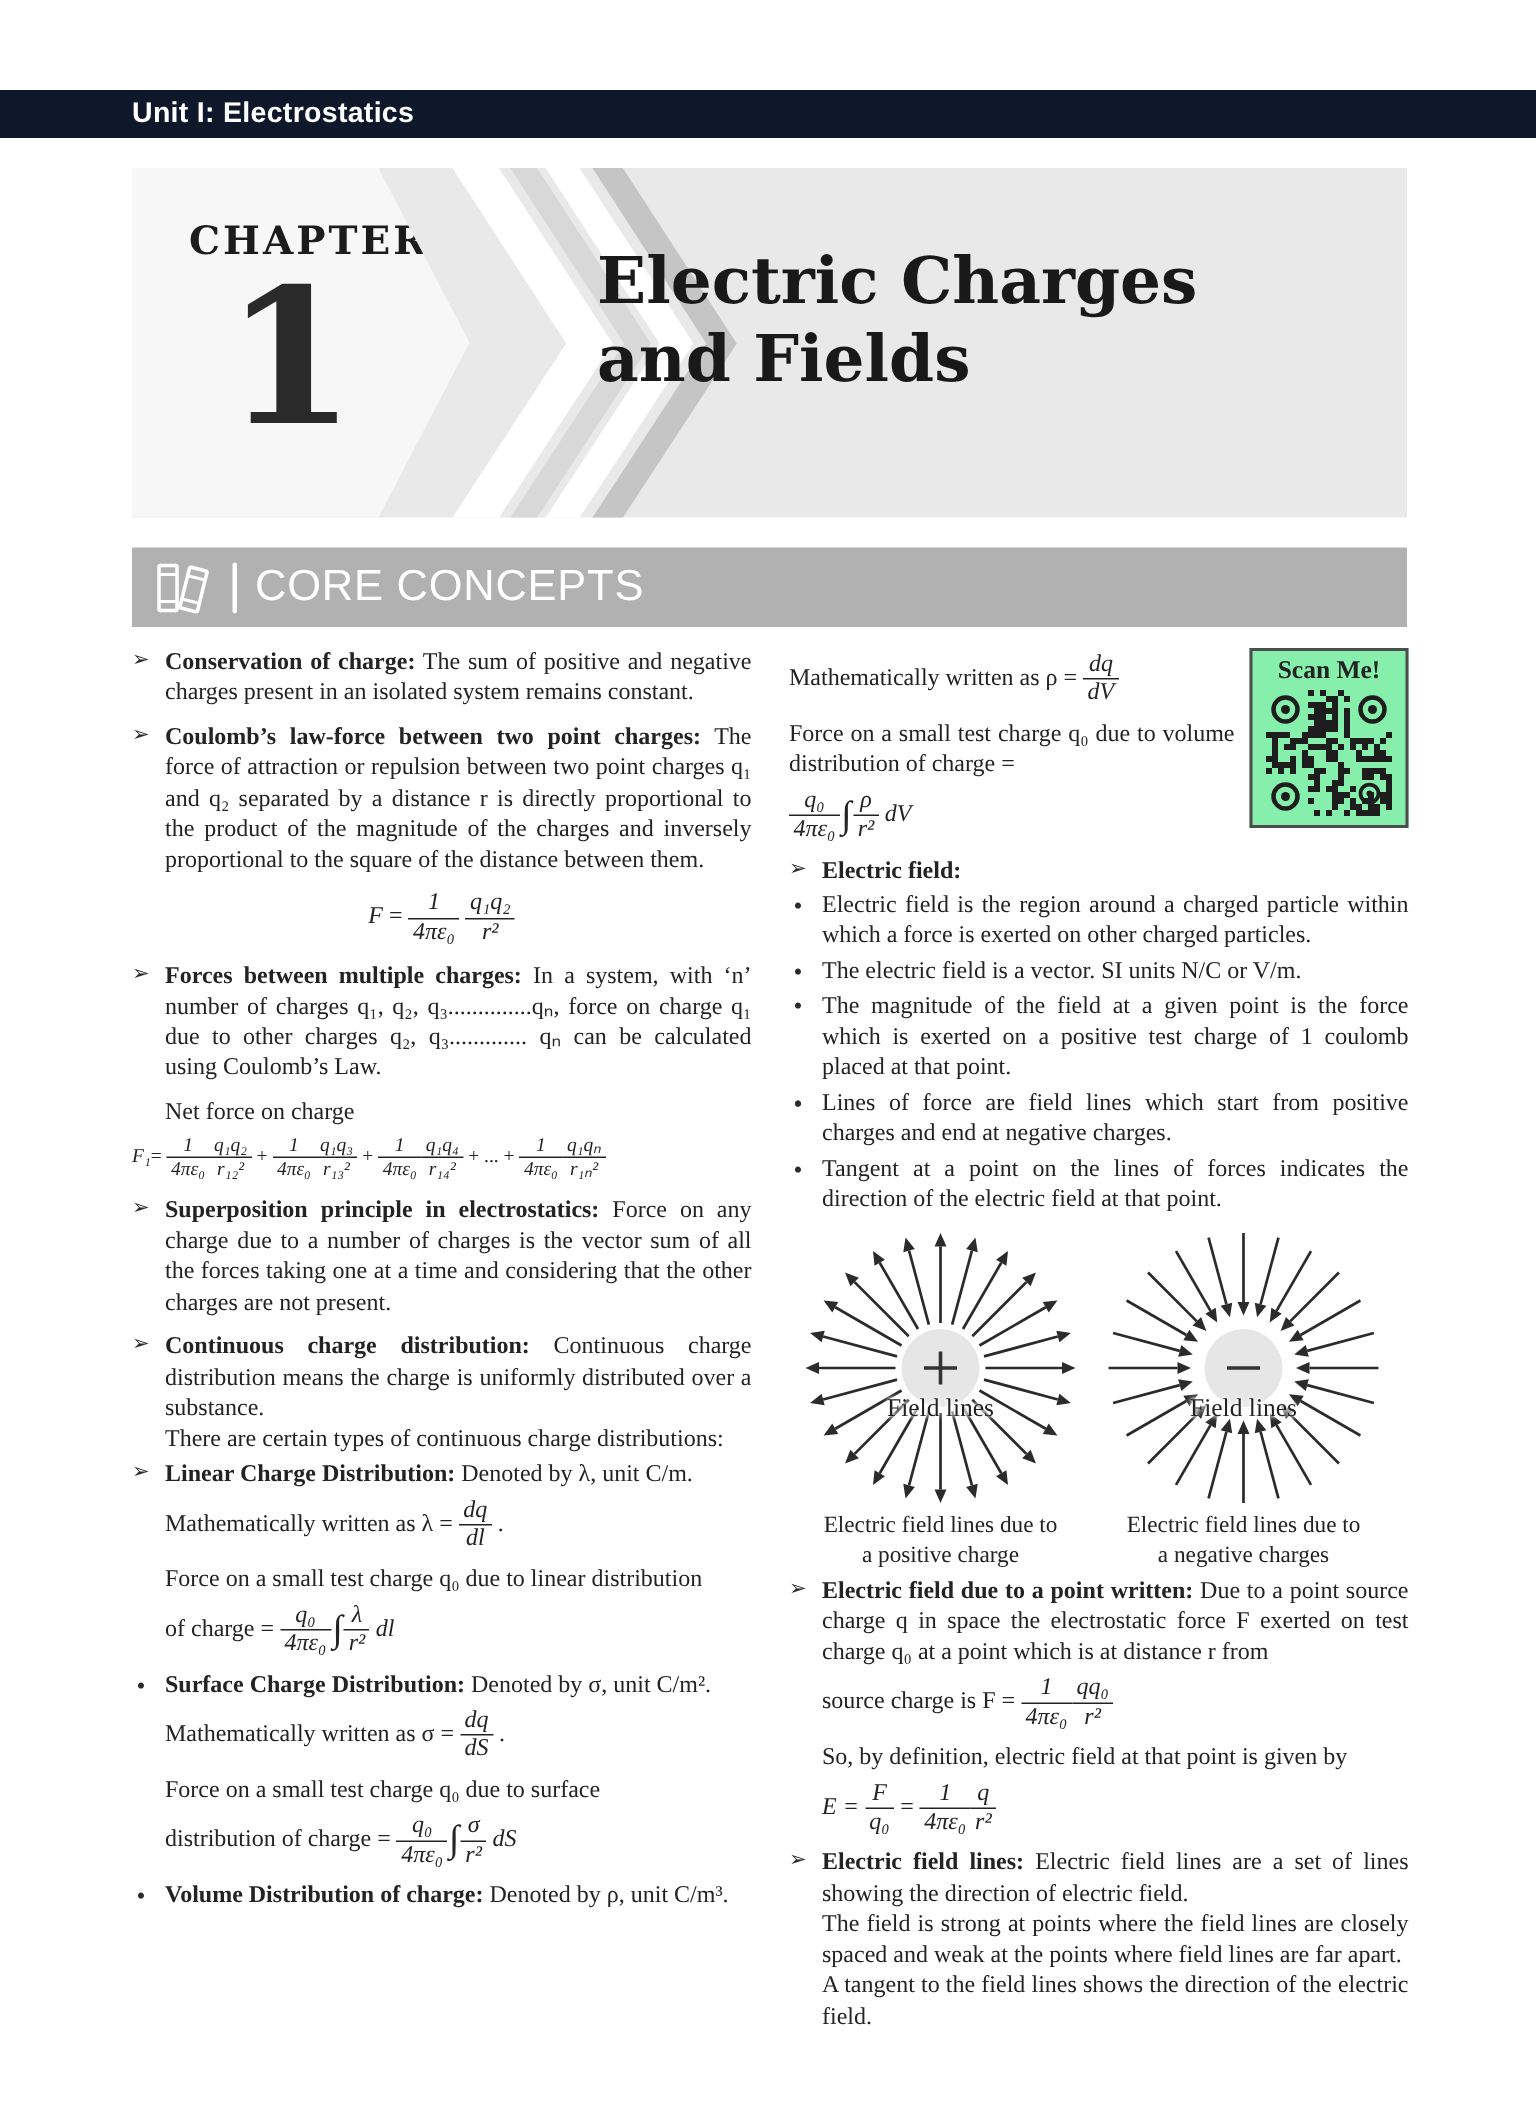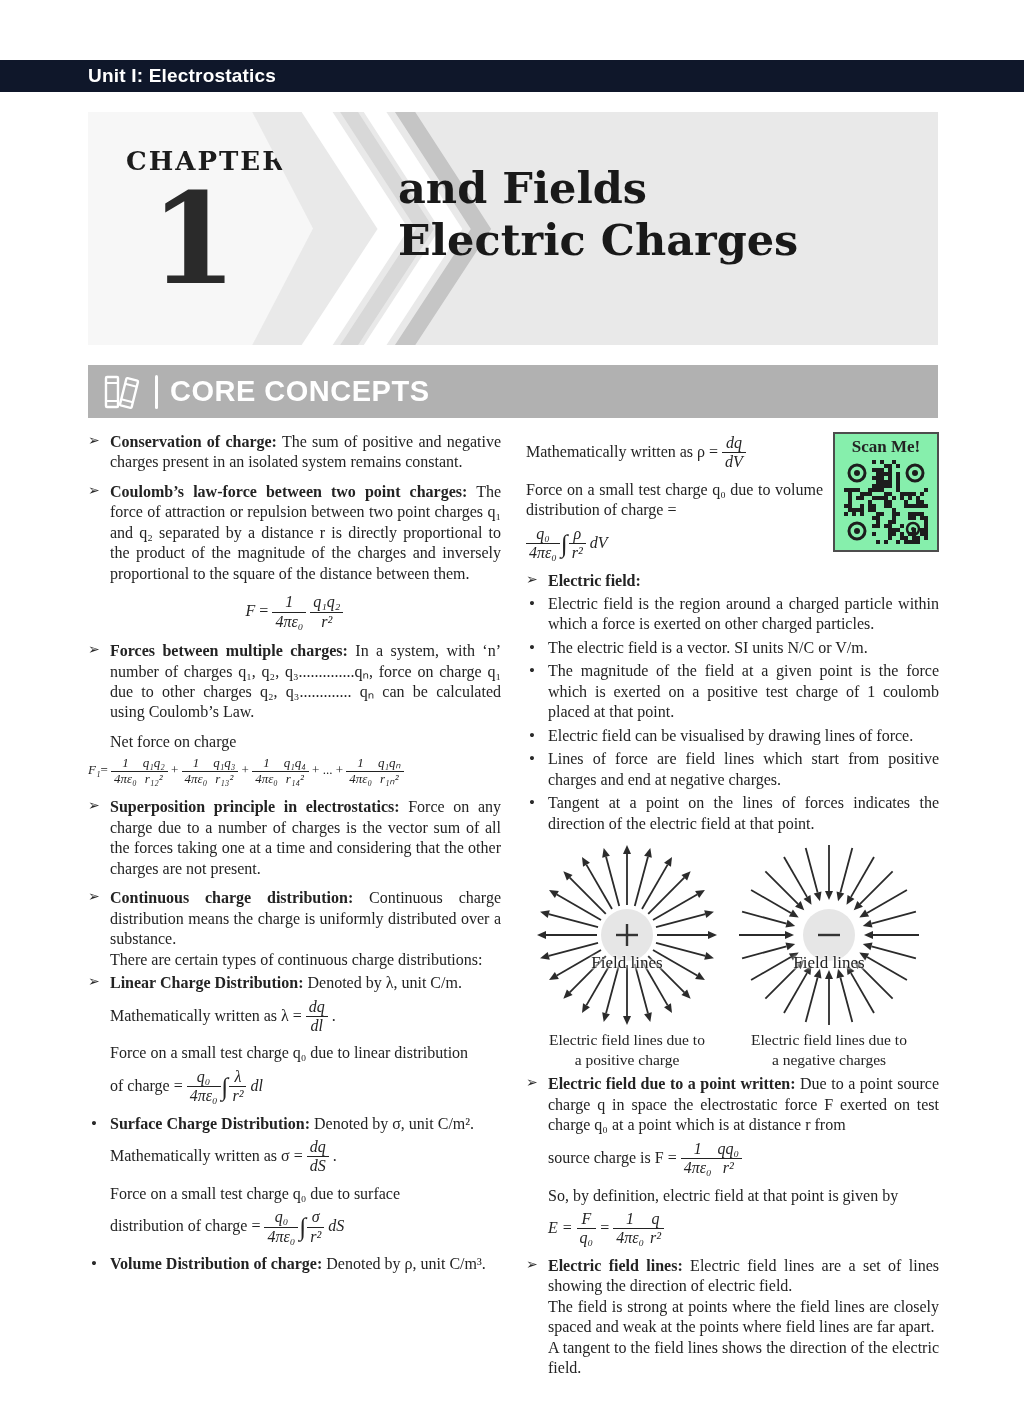--- a/index.html
+++ b/index.html
@@ -33,21 +33,21 @@
     font-size:43px;line-height:1.22;color:#191919;z-index:3;
   }
   
   .corebar{
     position:absolute;top:365px;left:88px;width:850px;height:53px;background:#b1b1b1;
     display:flex;align-items:center;
   }
   .books{margin-left:13px;}
   .sep{width:3px;height:34px;background:#fff;margin:0 12px;border-radius:2px;}
   .coretitle{
-    font-family:"Liberation Sans",sans-serif;font-weight:700;font-size:29px;color:#fff;
+    font-family:"Liberation Sans",sans-serif;font-weight:400;font-size:29px;color:#fff;
     letter-spacing:.5px;
   }
   
   .content{position:absolute;top:432px;left:88px;width:852px;display:flex;gap:25px;}
   .col{width:413px;font-size:16px;line-height:1.28;text-align:justify;color:#232323;}
   .item{position:relative;padding-left:22px;margin-bottom:9px;}
   .item.tight{margin-bottom:3px;}
   .marker{position:absolute;left:0;top:0px;font-size:14px;color:#2b2b2b;}
   .marker.dot{font-size:17px;top:-1px;left:3px;}
   .lead{font-weight:bold;}
@@ -89,22 +89,22 @@
     <polyline points="70,-14 155,117 70,247" fill="none" stroke="#ffffff" stroke-width="26"></polyline>
     <polyline points="102,-14 187,117 102,247" fill="none" stroke="#d8d8d8" stroke-width="15"></polyline>
     <polyline points="128,-14 213,117 128,247" fill="none" stroke="#ffffff" stroke-width="19"></polyline>
     <polyline points="158,-14 243,117 158,247" fill="none" stroke="#c5c5c5" stroke-width="17"></polyline>
   </svg>
   <div class="chapblock">
     <div class="chapter-label">CHAPTER</div>
     <div class="chapter-num">1</div>
   </div>
   <div class="banner-title">
+    <div>Electric Charges</div>
     <div>and Fields</div>
-    <div>Electric Charges</div>
   </div>
 </div>
 
 <div class="corebar">
   <svg class="books" width="42" height="44" viewBox="0 0 42 44">
     <rect x="5" y="7" width="12" height="30" rx="1" fill="none" stroke="#fff" stroke-width="2.4"></rect>
     <line x1="5" y1="13" x2="17" y2="13" stroke="#fff" stroke-width="2"></line>
     <line x1="5" y1="31" x2="17" y2="31" stroke="#fff" stroke-width="2"></line>
     <g transform="rotate(14 28 23)">
       <rect x="22" y="9" width="12" height="28" rx="1" fill="none" stroke="#fff" stroke-width="2.4"></rect>
@@ -367,21 +367,21 @@
       <span class="frac"><span class="fn">q₀</span><span class="fd">4πε₀</span></span><span class="int">∫</span><span class="frac"><span class="fn">ρ</span><span class="fd">r²</span></span>
       <span class="var">dV</span>
     </div>
 
     <div class="item tight" style="clear:both;">
       <span class="marker">➢</span><span class="lead">Electric field:</span>
     </div>
     <div class="item tight"><span class="marker dot">•</span><span>Electric field is the region around a charged particle within which a force is exerted on other charged particles.</span></div>
     <div class="item tight"><span class="marker dot">•</span><span>The electric field is a vector. SI units N/C or V/m.</span></div>
     <div class="item tight"><span class="marker dot">•</span><span>The magnitude of the field at a given point is the force which is exerted on a positive test charge of 1 coulomb placed at that point.</span></div>
-    <div class="item tight"><span class="marker dot">•</span><span>Electric field can be visualised by drawing lines of force.</span></div>
+    <div class="item tight"><span class="marker dot">•</span></div>
     <div class="item tight"><span class="marker dot">•</span><span>Lines of force are field lines which start from positive charges and end at negative charges.</span></div>
     <div class="item tight"><span class="marker dot">•</span><span>Tangent at a point on the lines of forces indicates the direction of the electric field at that point.</span></div>
 
     <div class="figrow">
       <figure class="fig">
         <div class="diagwrap"><svg width="186" height="186" viewBox="0 0 186 186">
               <line x1="93" y1="63" x2="93" y2="12" stroke="#2b2b2b" stroke-width="1.8"></line>
               <polygon points="93,3 97,12 89,12" fill="#2b2b2b"></polygon>
               <line x1="100.76457135307562" y1="64.02222521132795" x2="113.96434265330417" y2="14.760008070585464" stroke="#2b2b2b" stroke-width="1.8"></line>
               <polygon points="116.29371405922686,6.066675633983849 117.82804595846045,15.795284250995547 110.1006393481479,13.72473189017538" fill="#2b2b2b"></polygon>

